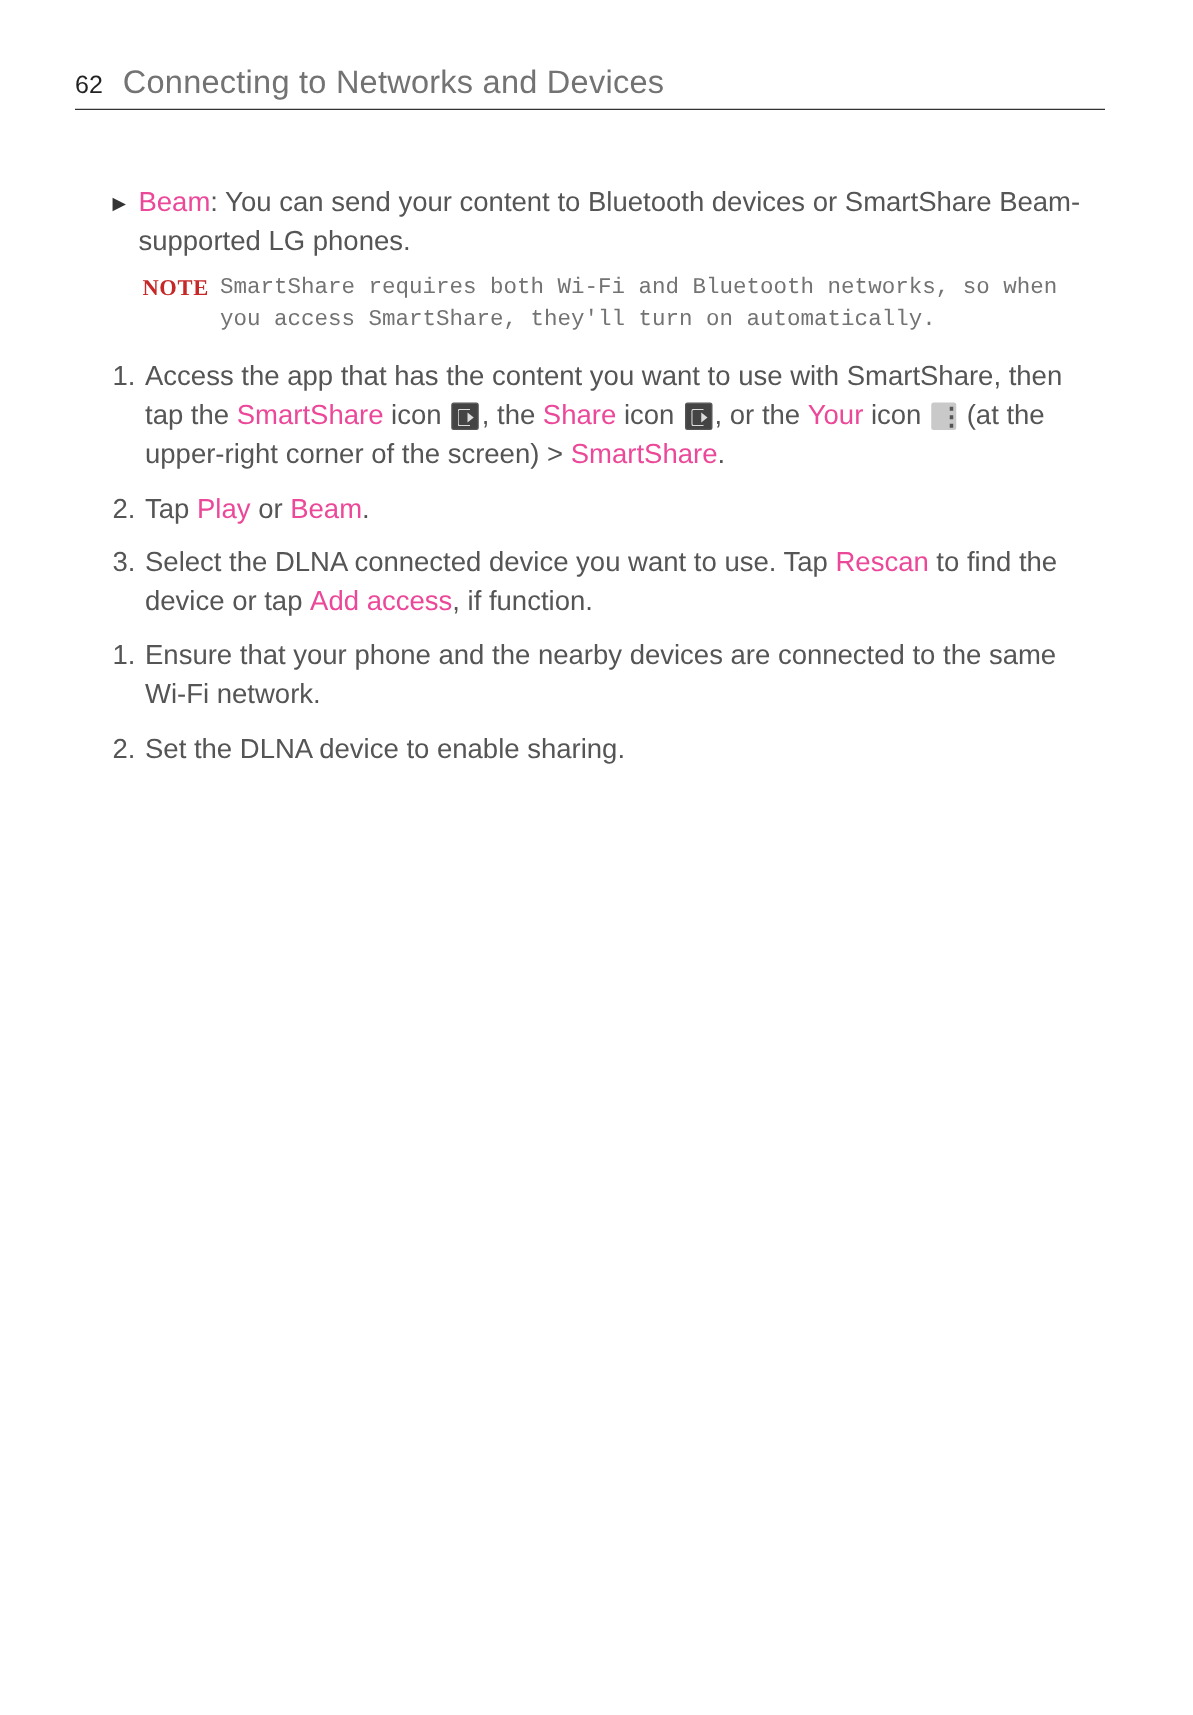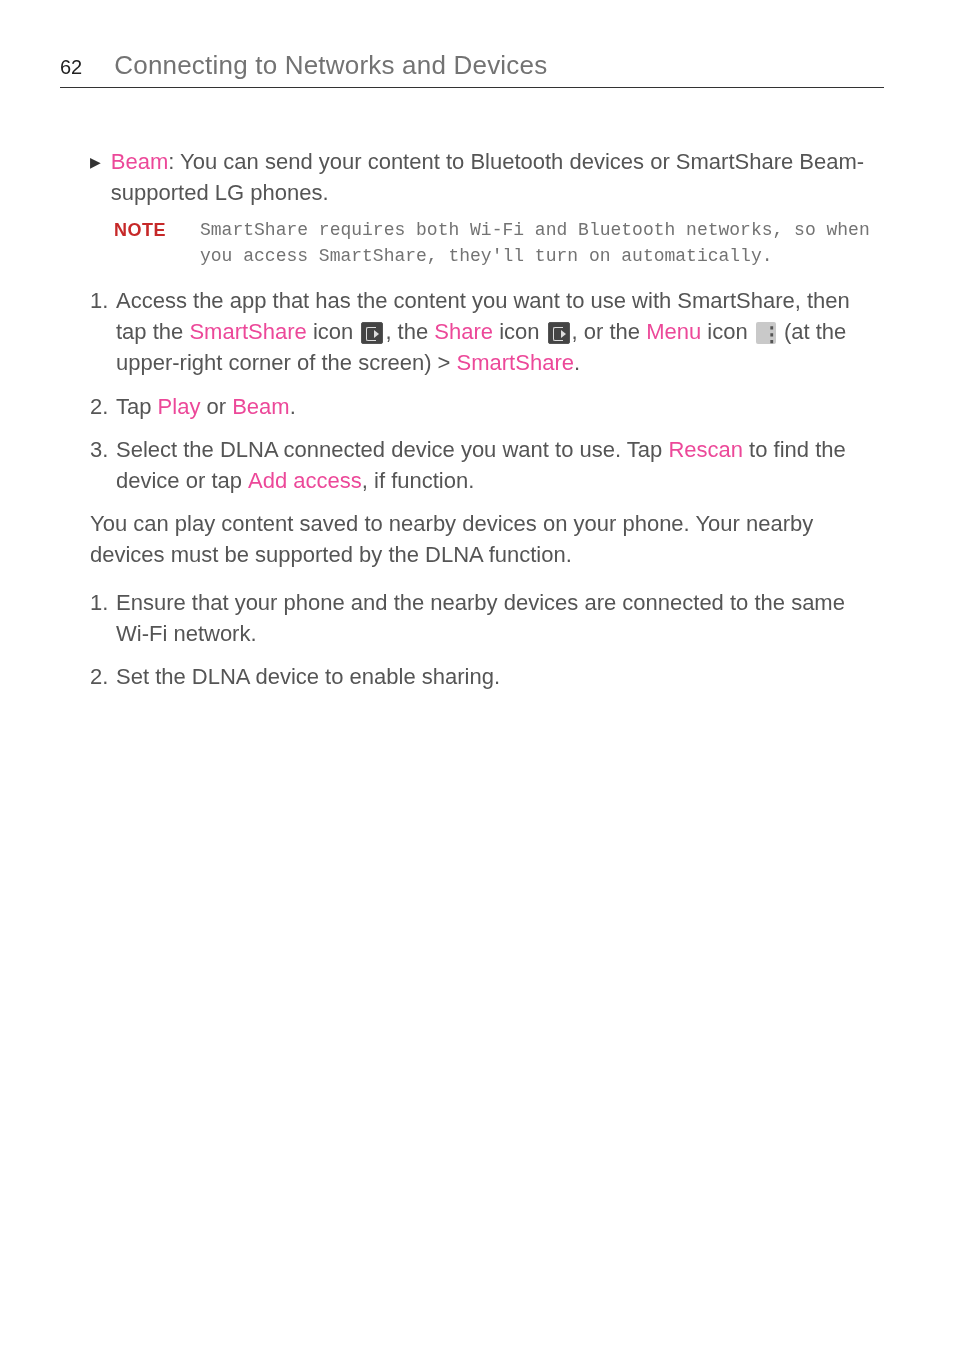--- a/index.html
+++ b/index.html
@@ -14,21 +14,21 @@
       align-items: baseline;
       border-bottom: 1.5px solid #333;
       padding-bottom: 6px;
       margin-bottom: 58px;
       margin-left: -10px;
     }
     .pgnum {
       font-size: 20px;
       font-weight: 500;
       color: #222;
-      margin-right: 32px;
+      margin-right: 16px;
     }
     .header-title {
       font-size: 26px;
       font-weight: 500;
       color: #737373;
       letter-spacing: 0.2px;
     }
     .content {
       padding-left: 20px;
       padding-right: 10px;
@@ -50,23 +50,24 @@
     .bullet-text { flex: 1; }
     .note-row {
       display: flex;
       margin: 10px 0 16px 24px;
       font-size: 18px;
       line-height: 1.4;
     }
     .note-label {
       color: #c62828;
       font-weight: 700;
-      margin-right: 34px;
+      margin-right: 9px;
       letter-spacing: 0.5px;
       flex-shrink: 0;
+      font-family: Liberation Serif, serif;
     }
     .note-text { color: #737373; flex: 1; font-family: Liberation Mono, monospace; }
     .num-item {
       display: flex;
       margin-bottom: 12px;
     }
     .num-marker {
       flex-shrink: 0;
       width: 26px;
       color: #555;
@@ -148,41 +149,40 @@
     <span class="note-text">SmartShare requires both Wi-Fi and Bluetooth networks, so when you access SmartShare, they'll turn on automatically.</span>
   </div>
 
   <div class="num-item">
     <span class="num-marker">1.</span>
     <span class="num-text">
       <span>Access the app that has the content you want to use with SmartShare, then tap the </span><span class="bold">SmartShare</span><span> icon </span><span class="icon">
           <span class="ss-icon"></span>
         </span><span>, the </span><span class="bold">Share</span><span> icon </span><span class="icon">
           <span class="ss-icon"></span>
-        </span><span>, or the </span><span class="bold">Menu</span><span> icon </span><span class="icon">
+        </span><span>, or the </span><span class="bold">Your</span><span> icon </span><span class="icon">
           <span class="menu-icon"></span>
         </span><span> (at the upper-right corner of the screen) &gt; </span><span class="bold">SmartShare</span><span>.</span>
     </span>
   </div>
 
   <div class="num-item">
     <span class="num-marker">2.</span>
     <span class="num-text">
       <span>Tap </span><span class="bold">Play</span><span> or </span><span class="bold">Beam</span><span>.</span>
     </span>
   </div>
 
   <div class="num-item">
     <span class="num-marker">3.</span>
     <span class="num-text">
       <span>Select the DLNA connected device you want to use. Tap </span><span class="bold">Rescan</span><span> to find the device or tap </span><span class="bold">Add access</span><span>, if function.</span>
     </span>
   </div>
 
-  <div class="para">You can play content saved to nearby devices on your phone. Your nearby devices must be supported by the DLNA function.</div>
 
 
   <div class="num-item">
     <span class="num-marker">1.</span>
     <span class="num-text">Ensure that your phone and the nearby devices are connected to the same Wi-Fi network.</span>
   </div>
 
   <div class="num-item">
     <span class="num-marker">2.</span>
     <span class="num-text">Set the DLNA device to enable sharing.</span>

